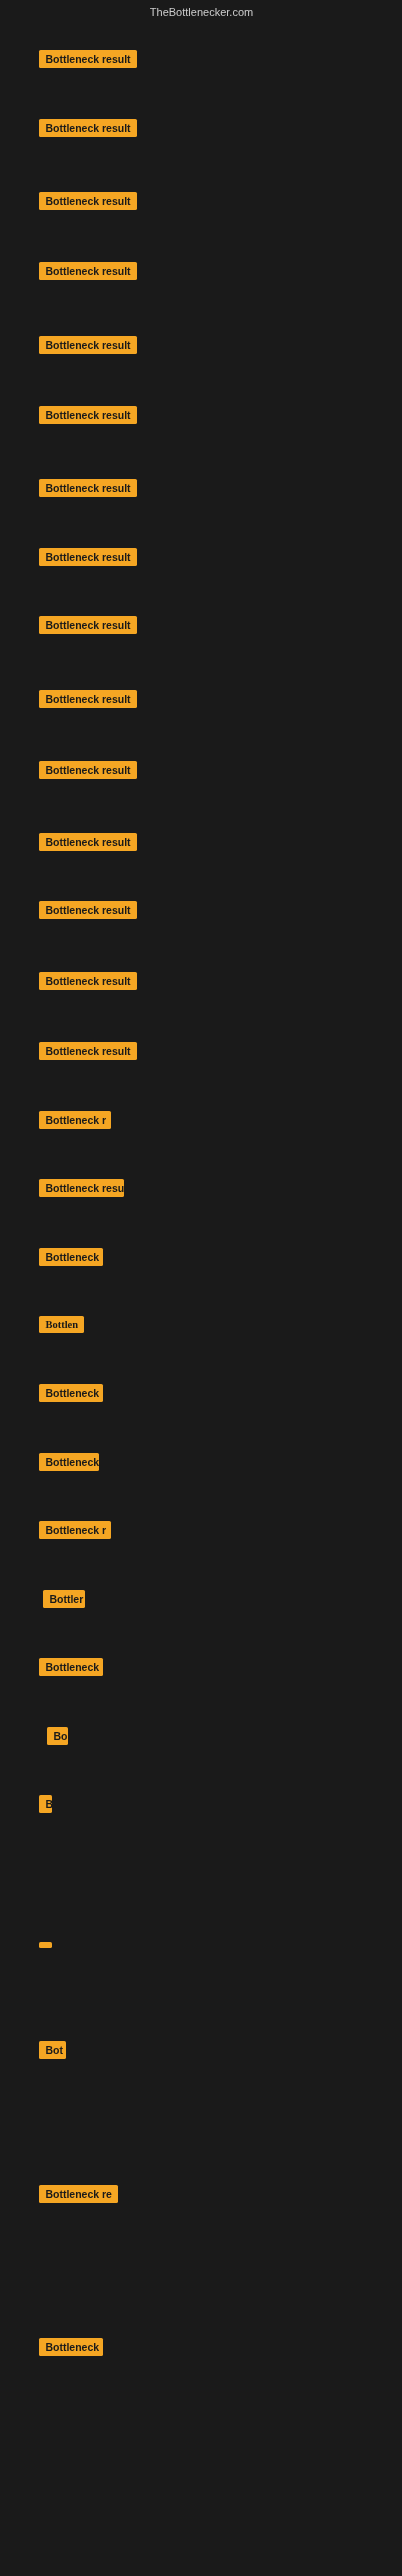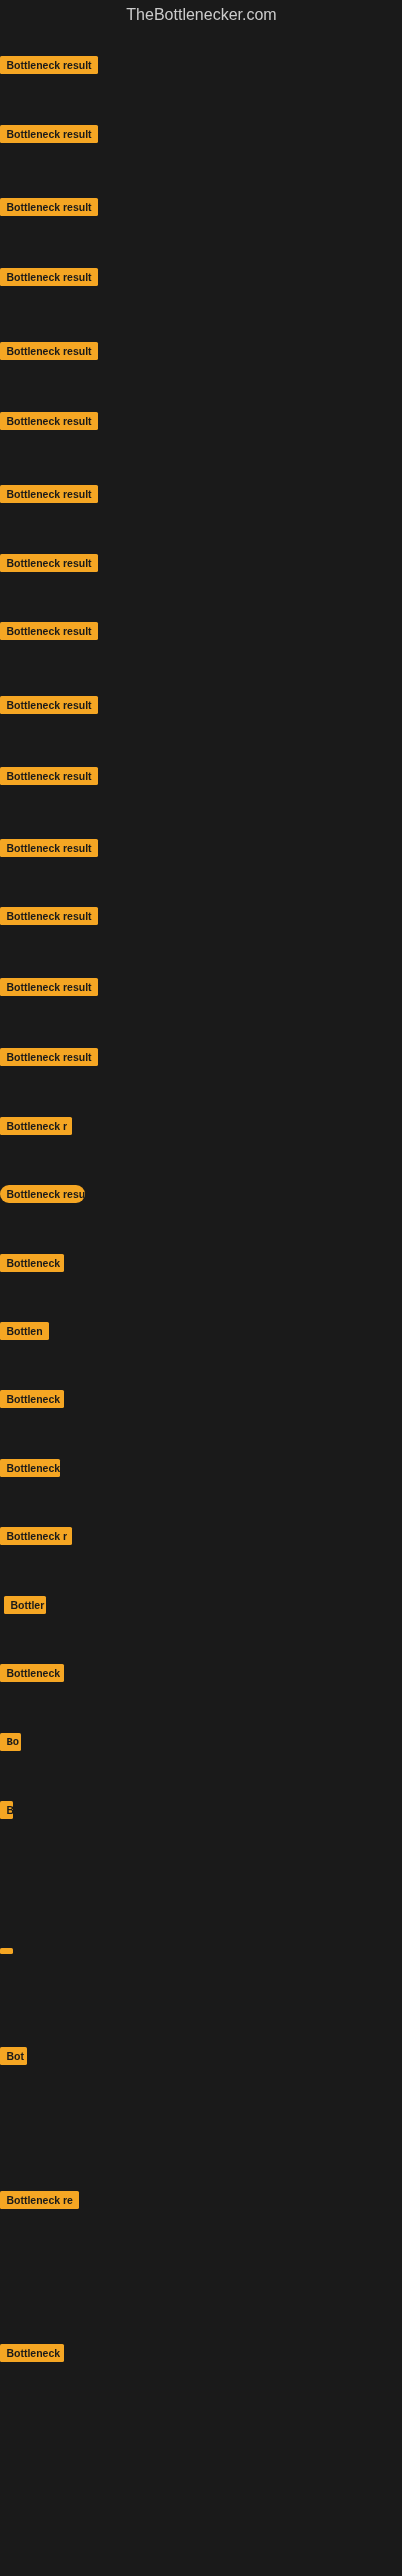--- a/index.html
+++ b/index.html
@@ -12,28 +12,29 @@
       width: 403px;
       min-height: 2576px;
       background-color: #1a1a1a;
       font-family: Arial, sans-serif;
       position: relative;
     }
 
     .site-title {
       text-align: center;
       color: #cccccc;
-      font-size: 16px;
+      font-size: 11px;
       padding: 6.4px 0;
       background-color: #1a1a1a;
     }
 
     .bottleneck-item {
       position: absolute;
       left: 0;
+      padding-left: 39px;
     }
 
     .bottleneck-badge {
       background-color: #f5a623;
       color: #1a1a1a;
       font-size: 10.5px;
       font-weight: bold;
       padding: 3.2px 6.4px;
       display: inline-block;
       border-radius: 1.6px;
@@ -56,28 +57,28 @@
     <div class="bottleneck-item" style="top: 451px; left: 0px;"><span class="bottleneck-badge" style="max-width: 106px;">Bottleneck result</span></div>
     <div class="bottleneck-item" style="top: 520px; left: 0px;"><span class="bottleneck-badge" style="max-width: 106px;">Bottleneck result</span></div>
     <div class="bottleneck-item" style="top: 588px; left: 0px;"><span class="bottleneck-badge" style="max-width: 106px;">Bottleneck result</span></div>
     <div class="bottleneck-item" style="top: 662px; left: 0px;"><span class="bottleneck-badge" style="max-width: 106px;">Bottleneck result</span></div>
     <div class="bottleneck-item" style="top: 733px; left: 0px;"><span class="bottleneck-badge" style="max-width: 106px;">Bottleneck result</span></div>
     <div class="bottleneck-item" style="top: 805px; left: 0px;"><span class="bottleneck-badge" style="max-width: 106px;">Bottleneck result</span></div>
     <div class="bottleneck-item" style="top: 873px; left: 0px;"><span class="bottleneck-badge" style="max-width: 106px;">Bottleneck result</span></div>
     <div class="bottleneck-item" style="top: 944px; left: 0px;"><span class="bottleneck-badge" style="max-width: 105px;">Bottleneck result</span></div>
     <div class="bottleneck-item" style="top: 1014px; left: 0px;"><span class="bottleneck-badge" style="max-width: 103px;">Bottleneck result</span></div>
     <div class="bottleneck-item" style="top: 1083px; left: 0px;"><span class="bottleneck-badge" style="max-width: 72px;">Bottleneck r</span></div>
-    <div class="bottleneck-item" style="top: 1151px; left: 0px;"><span class="bottleneck-badge" style="max-width: 85px; border-radius: 9px;">Bottleneck resu</span></div>
+    <div class="bottleneck-item" style="top: 1151px; left: 0px;"><span class="bottleneck-badge" style="max-width: 85px;">Bottleneck resu</span></div>
     <div class="bottleneck-item" style="top: 1220px; left: 0px;"><span class="bottleneck-badge" style="max-width: 64px;">Bottleneck</span></div>
-    <div class="bottleneck-item" style="top: 1288px; left: 0px;"><span class="bottleneck-badge" style="max-width: 50px;">Bottlen</span></div>
+    <div class="bottleneck-item" style="top: 1288px; left: 0px;"><span class="bottleneck-badge" style="max-width: 50px; font-family: Liberation Serif, serif;">Bottlen</span></div>
     <div class="bottleneck-item" style="top: 1356px; left: 0px;"><span class="bottleneck-badge" style="max-width: 64px;">Bottleneck</span></div>
     <div class="bottleneck-item" style="top: 1425px; left: 0px;"><span class="bottleneck-badge" style="max-width: 60px;">Bottleneck</span></div>
     <div class="bottleneck-item" style="top: 1493px; left: 0px;"><span class="bottleneck-badge" style="max-width: 72px;">Bottleneck r</span></div>
     <div class="bottleneck-item" style="top: 1562px; left: 4px;"><span class="bottleneck-badge" style="max-width: 42px;">Bottler</span></div>
     <div class="bottleneck-item" style="top: 1630px; left: 0px;"><span class="bottleneck-badge" style="max-width: 64px;">Bottleneck</span></div>
-    <div class="bottleneck-item" style="top: 1699px; left: 0px; font-family: Liberation Mono, monospace;"><span class="bottleneck-badge" style="max-width: 21px;">Bo</span></div>
+    <div class="bottleneck-item" style="top: 1699px; left: 8px;"><span class="bottleneck-badge" style="max-width: 21px;">Bo</span></div>
     <div class="bottleneck-item" style="top: 1767px; left: 0px;"><span class="bottleneck-badge" style="max-width: 13px;">B</span></div>
     <div class="bottleneck-item" style="top: 1908px; left: 0px;"><span class="bottleneck-badge" style="max-width: 6.4px;"></span></div>
     <div class="bottleneck-item" style="top: 2013px; left: 0px;"><span class="bottleneck-badge" style="max-width: 27px; text-align: right;">Bot</span></div>
     <div class="bottleneck-item" style="top: 2157px; left: 0px;"><span class="bottleneck-badge" style="max-width: 81px;">Bottleneck re</span></div>
     <div class="bottleneck-item" style="top: 2310px; left: 0px;"><span class="bottleneck-badge" style="max-width: 64px;">Bottleneck</span></div>
   </div>
 
 
 </body></html>

